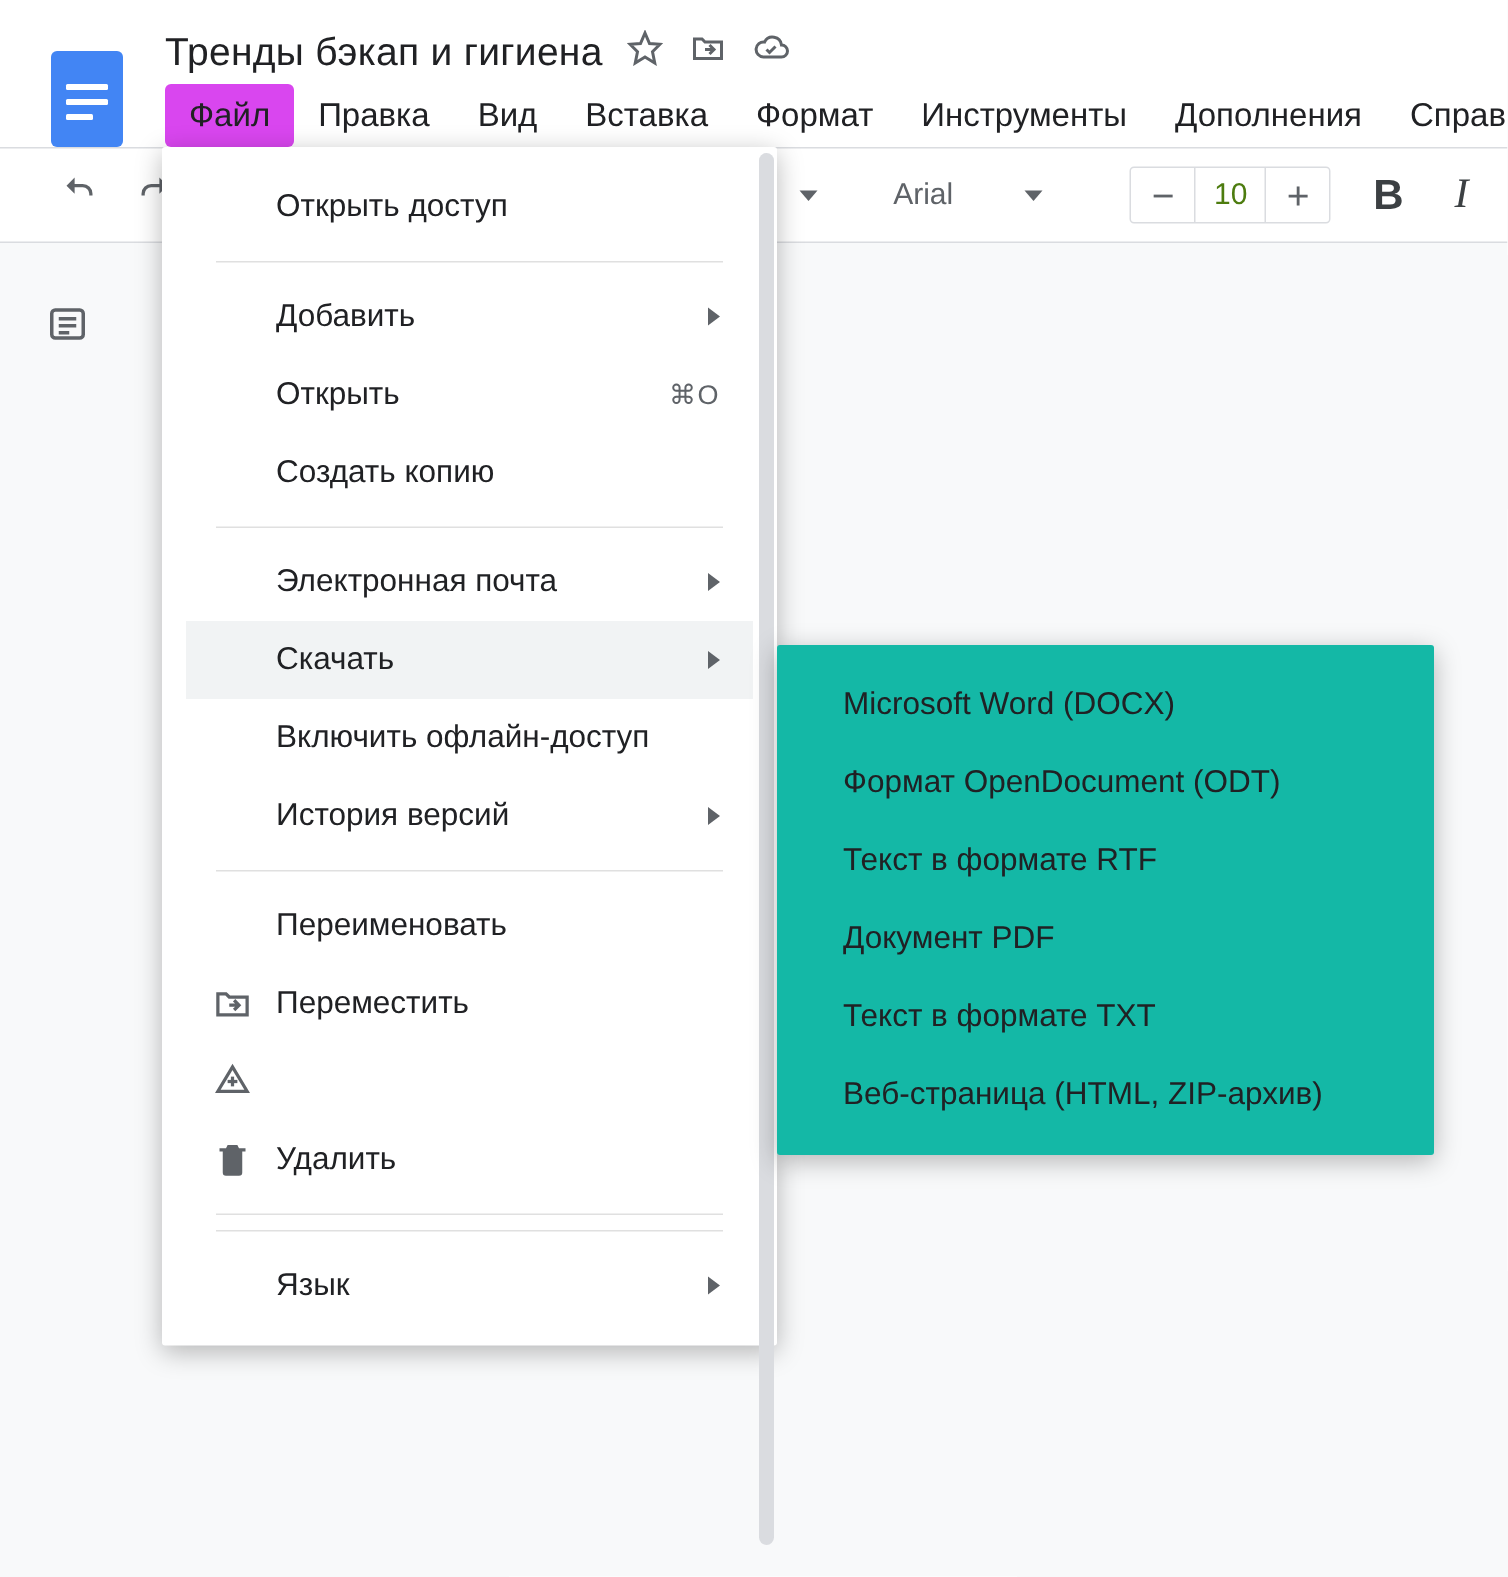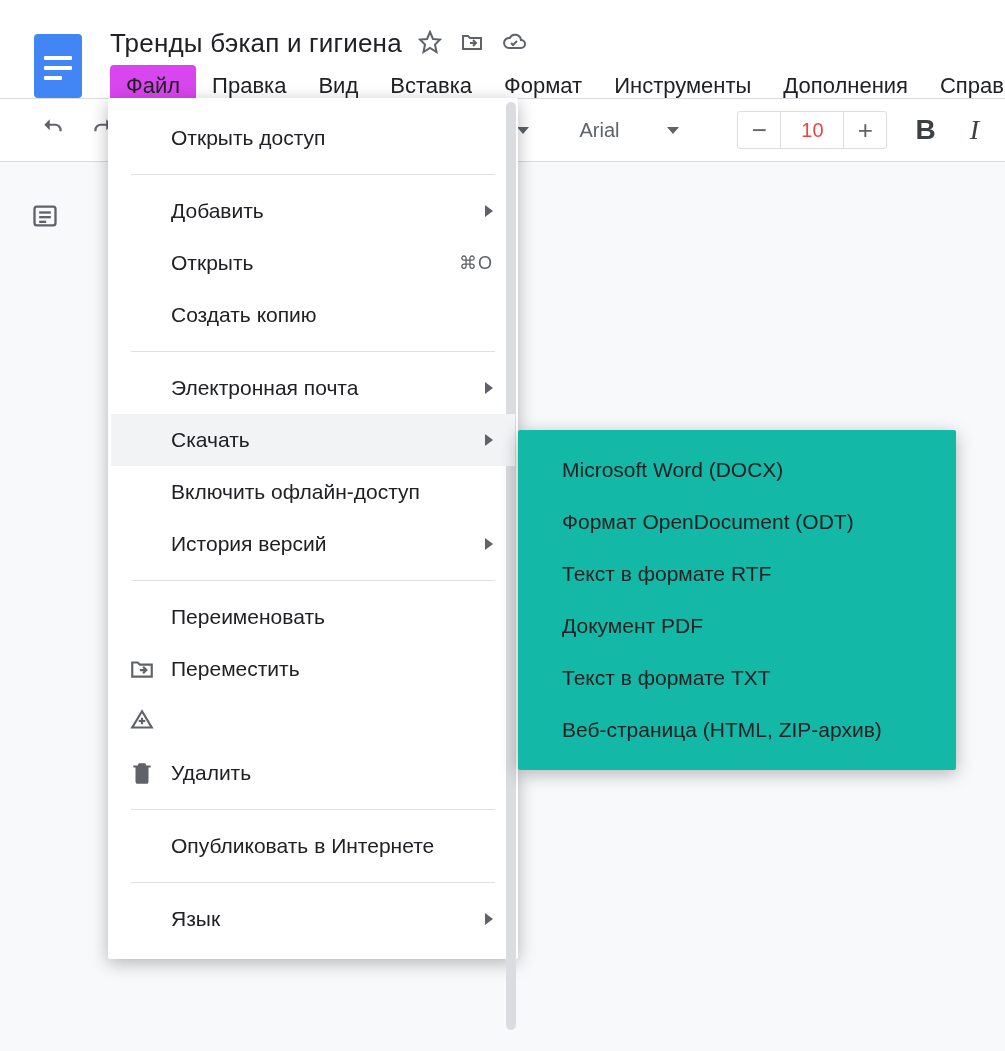--- a/index.html
+++ b/index.html
@@ -9,22 +9,22 @@
     color: #202124;
     width: 1005px;
     height: 1051px;
     overflow: hidden;
     position: relative;
   }
 
   
   .titlebar {
     display: flex;
-    align-items: flex-start;
-    padding: 28px 0 0 34px;
+    align-items: flex-end;
+    padding: 10px 0 0 34px;
     height: 98px;
   }
   .docs-logo {
     width: 48px; height: 64px;
     background: #4285f4;
     border-radius: 4px;
     position: relative;
     margin-top: 6px;
     flex-shrink: 0;
   }
@@ -102,22 +102,22 @@
     border:1px solid #dadce0; border-radius:3px;
     height:38px;
   }
   .fontsize .btn {
     width:42px; height:100%;
     display:flex; align-items:center; justify-content:center;
     font-size:26px; color:#5f6368;
     user-select:none;
   }
   .fontsize .val {
-    width:64px; text-align:center;
-    font-size:20px; color:#ef4444;
+    width:48px; text-align:center;
+    font-size:20px; color:#4d7c0f;
     border-left:1px solid #dadce0;
     border-right:1px solid #dadce0;
     height:100%; display:flex; align-items:center; justify-content:center;
   }
   .bold { font-size:28px; font-weight:700; color:#3c4043; padding:0 10px;}
   .italic { font-size:28px; font-style:italic; font-family:"Times New Roman",serif; color:#3c4043; padding:0 6px;}
 
   
   .canvas {
     background:#f8f9fa;
@@ -132,21 +132,21 @@
 
   
   .file-menu {
     position:absolute;
     left:108px;
     top:98px;
     width:410px;
     background:#fff;
     box-shadow: 0 4px 18px rgba(0,0,0,.28);
     border-radius:2px;
-    padding: 14px 3px;
+    padding: 14px 16px;
     z-index:10;
   }
   .file-menu .scroll {
     position:absolute;
     right:2px; top:4px;
     width:10px; height:928px;
     background:#dadce0;
     border-radius:6px;
   }
   .menu-item {
@@ -362,23 +362,20 @@
   <div class="menu-item">
     <span class="left-icon">
       <svg viewBox="0 0 24 24" fill="#5f6368">
           <path d="M6 7h12v13a2 2 0 0 1-2 2H8a2 2 0 0 1-2-2V7zm3-4h6l1 2H8l1-2zM4 5h16v2H4z"></path>
         </svg>
     </span>
     <span>Удалить</span>
   </div>
   <div class="menu-sep"></div>
 
-  <div class="menu-item">
-    <span>Опубликовать в Интернете</span>
-  </div>
   <div class="menu-sep"></div>
 
   <div class="menu-item">
     <span>Язык</span>
     <span class="right">
         <span class="sub-caret"></span>
       </span>
   </div>
 </div>
 

